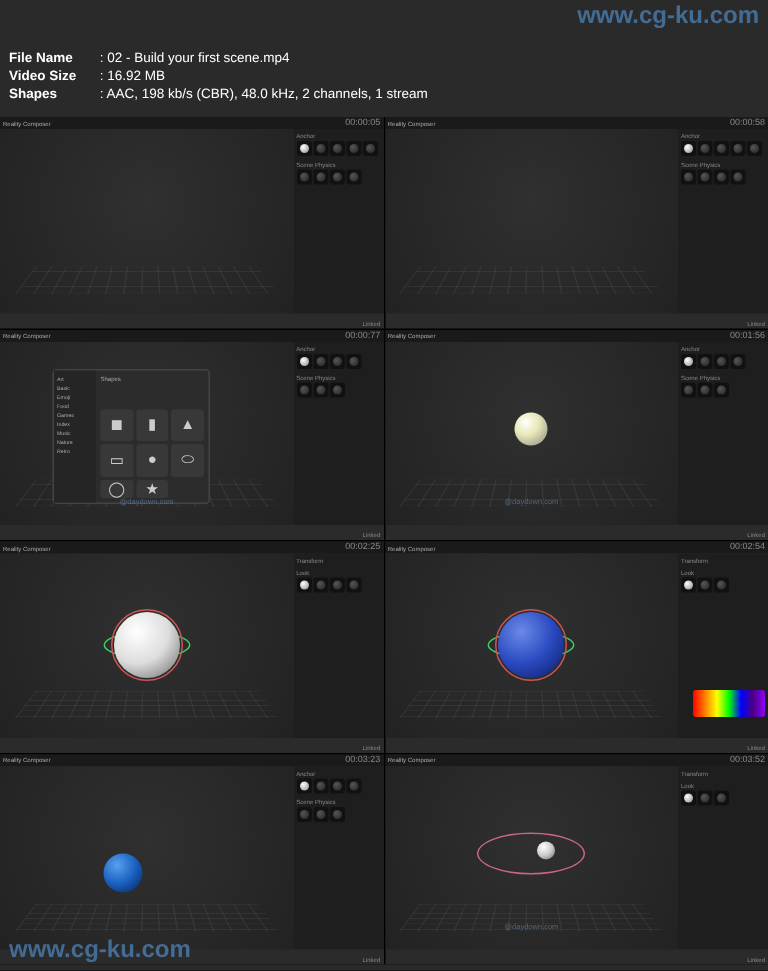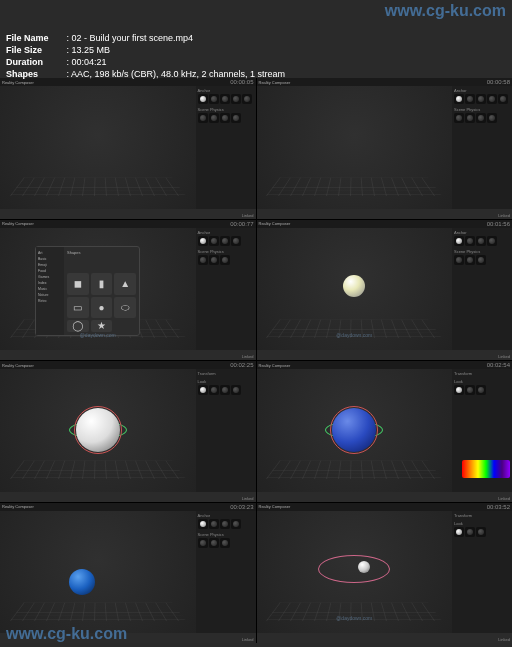--- a/index.html
+++ b/index.html
@@ -219,22 +219,21 @@
     background: linear-gradient(to right,
       #ff0000, #ff7f00, #ffff00, #00ff00, #0000ff, #4b0082, #8f00ff);
     border-radius: 2px;
   }
 </style>
 </head>
 <body>
 
 <div class="info-block">
   <div class="info-row"><span class="info-label">File Name</span> : <span>02 - Build your first scene.mp4</span></div>
-  <div class="info-row"><span class="info-label">File Size</span> : <span>13.25 MB</span></div>
-  <div class="info-row"><span class="info-label">Duration</span> : <span>00:04:21</span></div>
+  <div class="info-row"><span class="info-label">Video Size</span> : <span>16.92 MB</span></div>
   <div class="info-row"><span class="info-label">Shapes</span> : <span>AAC, 198 kb/s (CBR), 48.0 kHz, 2 channels, 1 stream</span></div>
 </div>
 
 <div class="watermark-top">www.cg-ku.com</div>
 <div class="watermark-bottom">www.cg-ku.com</div>
 
 <div class="grid">
 
   <div class="cell">
     <div class="cell-menubar">

